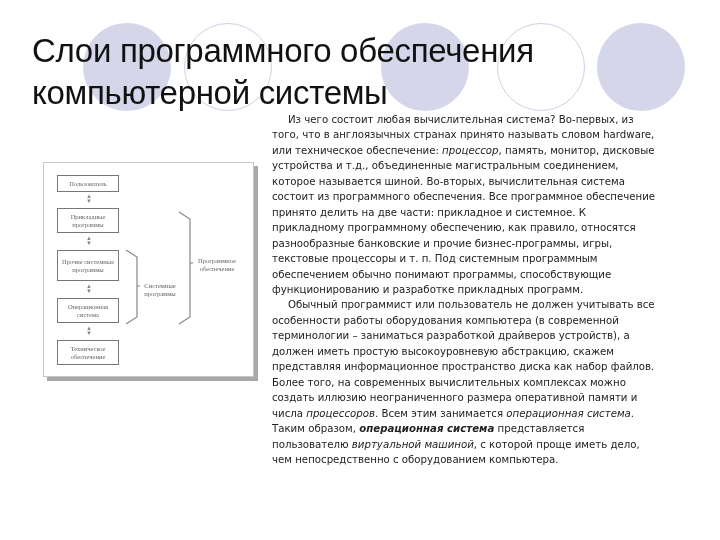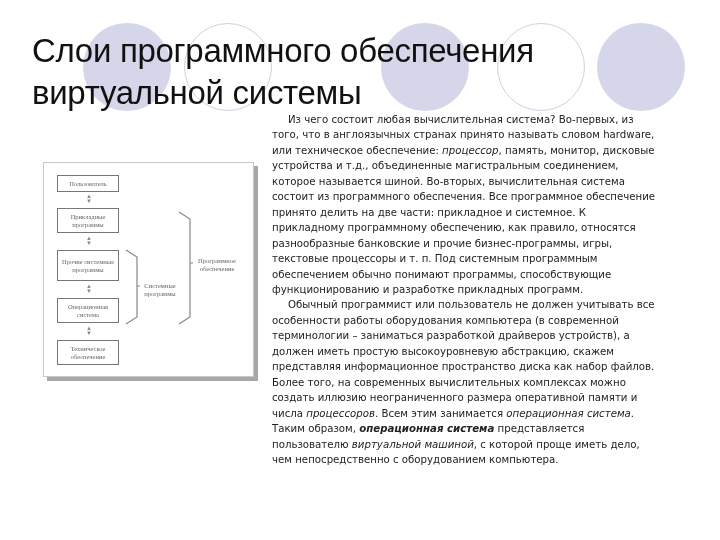--- a/index.html
+++ b/index.html
@@ -47,21 +47,21 @@
 <body>
 
 <div class="circle filled" style="left:83px;"></div>
 <div class="circle outline" style="left:184px;"></div>
 <div class="circle filled" style="left:381px;"></div>
 <div class="circle outline" style="left:497px;"></div>
 <div class="circle filled" style="left:597px;"></div>
 
 <div class="title">
   <span>Слои программного обеспечения</span>
-  <span>виртуальной системы</span>
+  <span>компьютерной системы</span>
 </div>
 
 <div class="figure">
   <div class="box" style="top:12px; height:17px;">
       <span>Пользователь</span>
     </div>
   <div class="arrow" style="top:31px;">▲<br>▼</div>
   <div class="box" style="top:45px; height:25px;">
       <span>Прикладные программы</span>
     </div>

